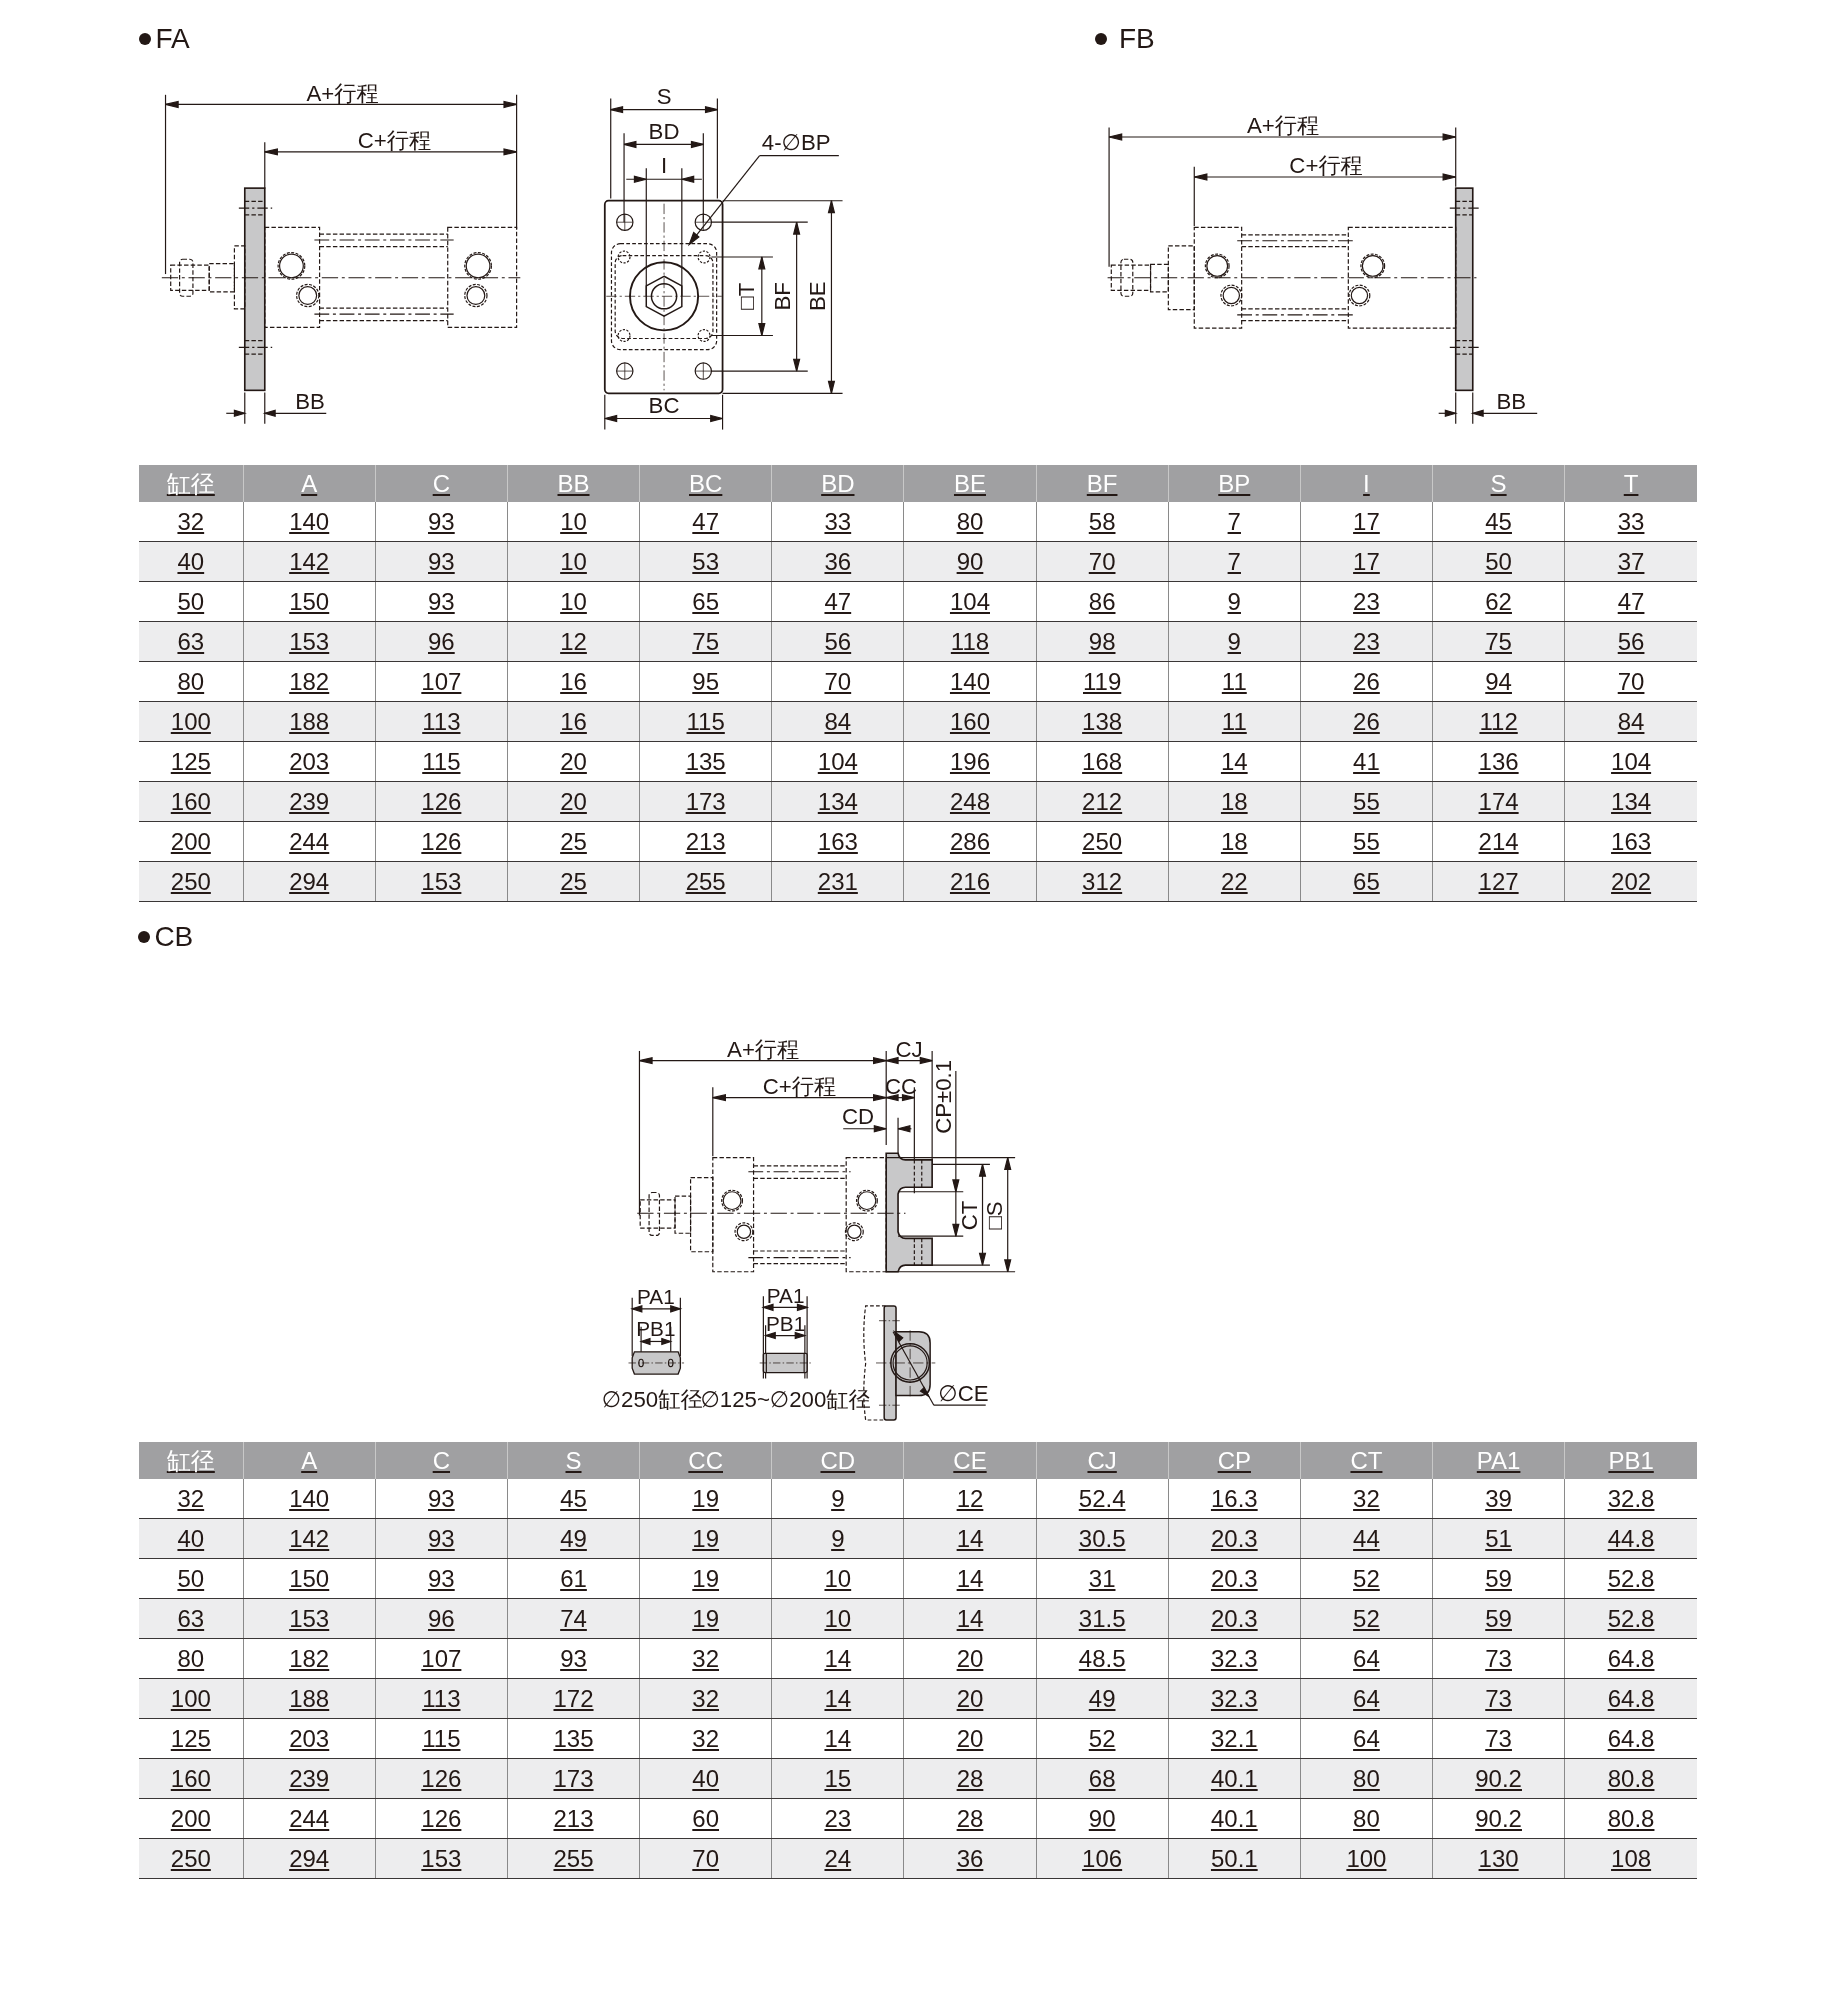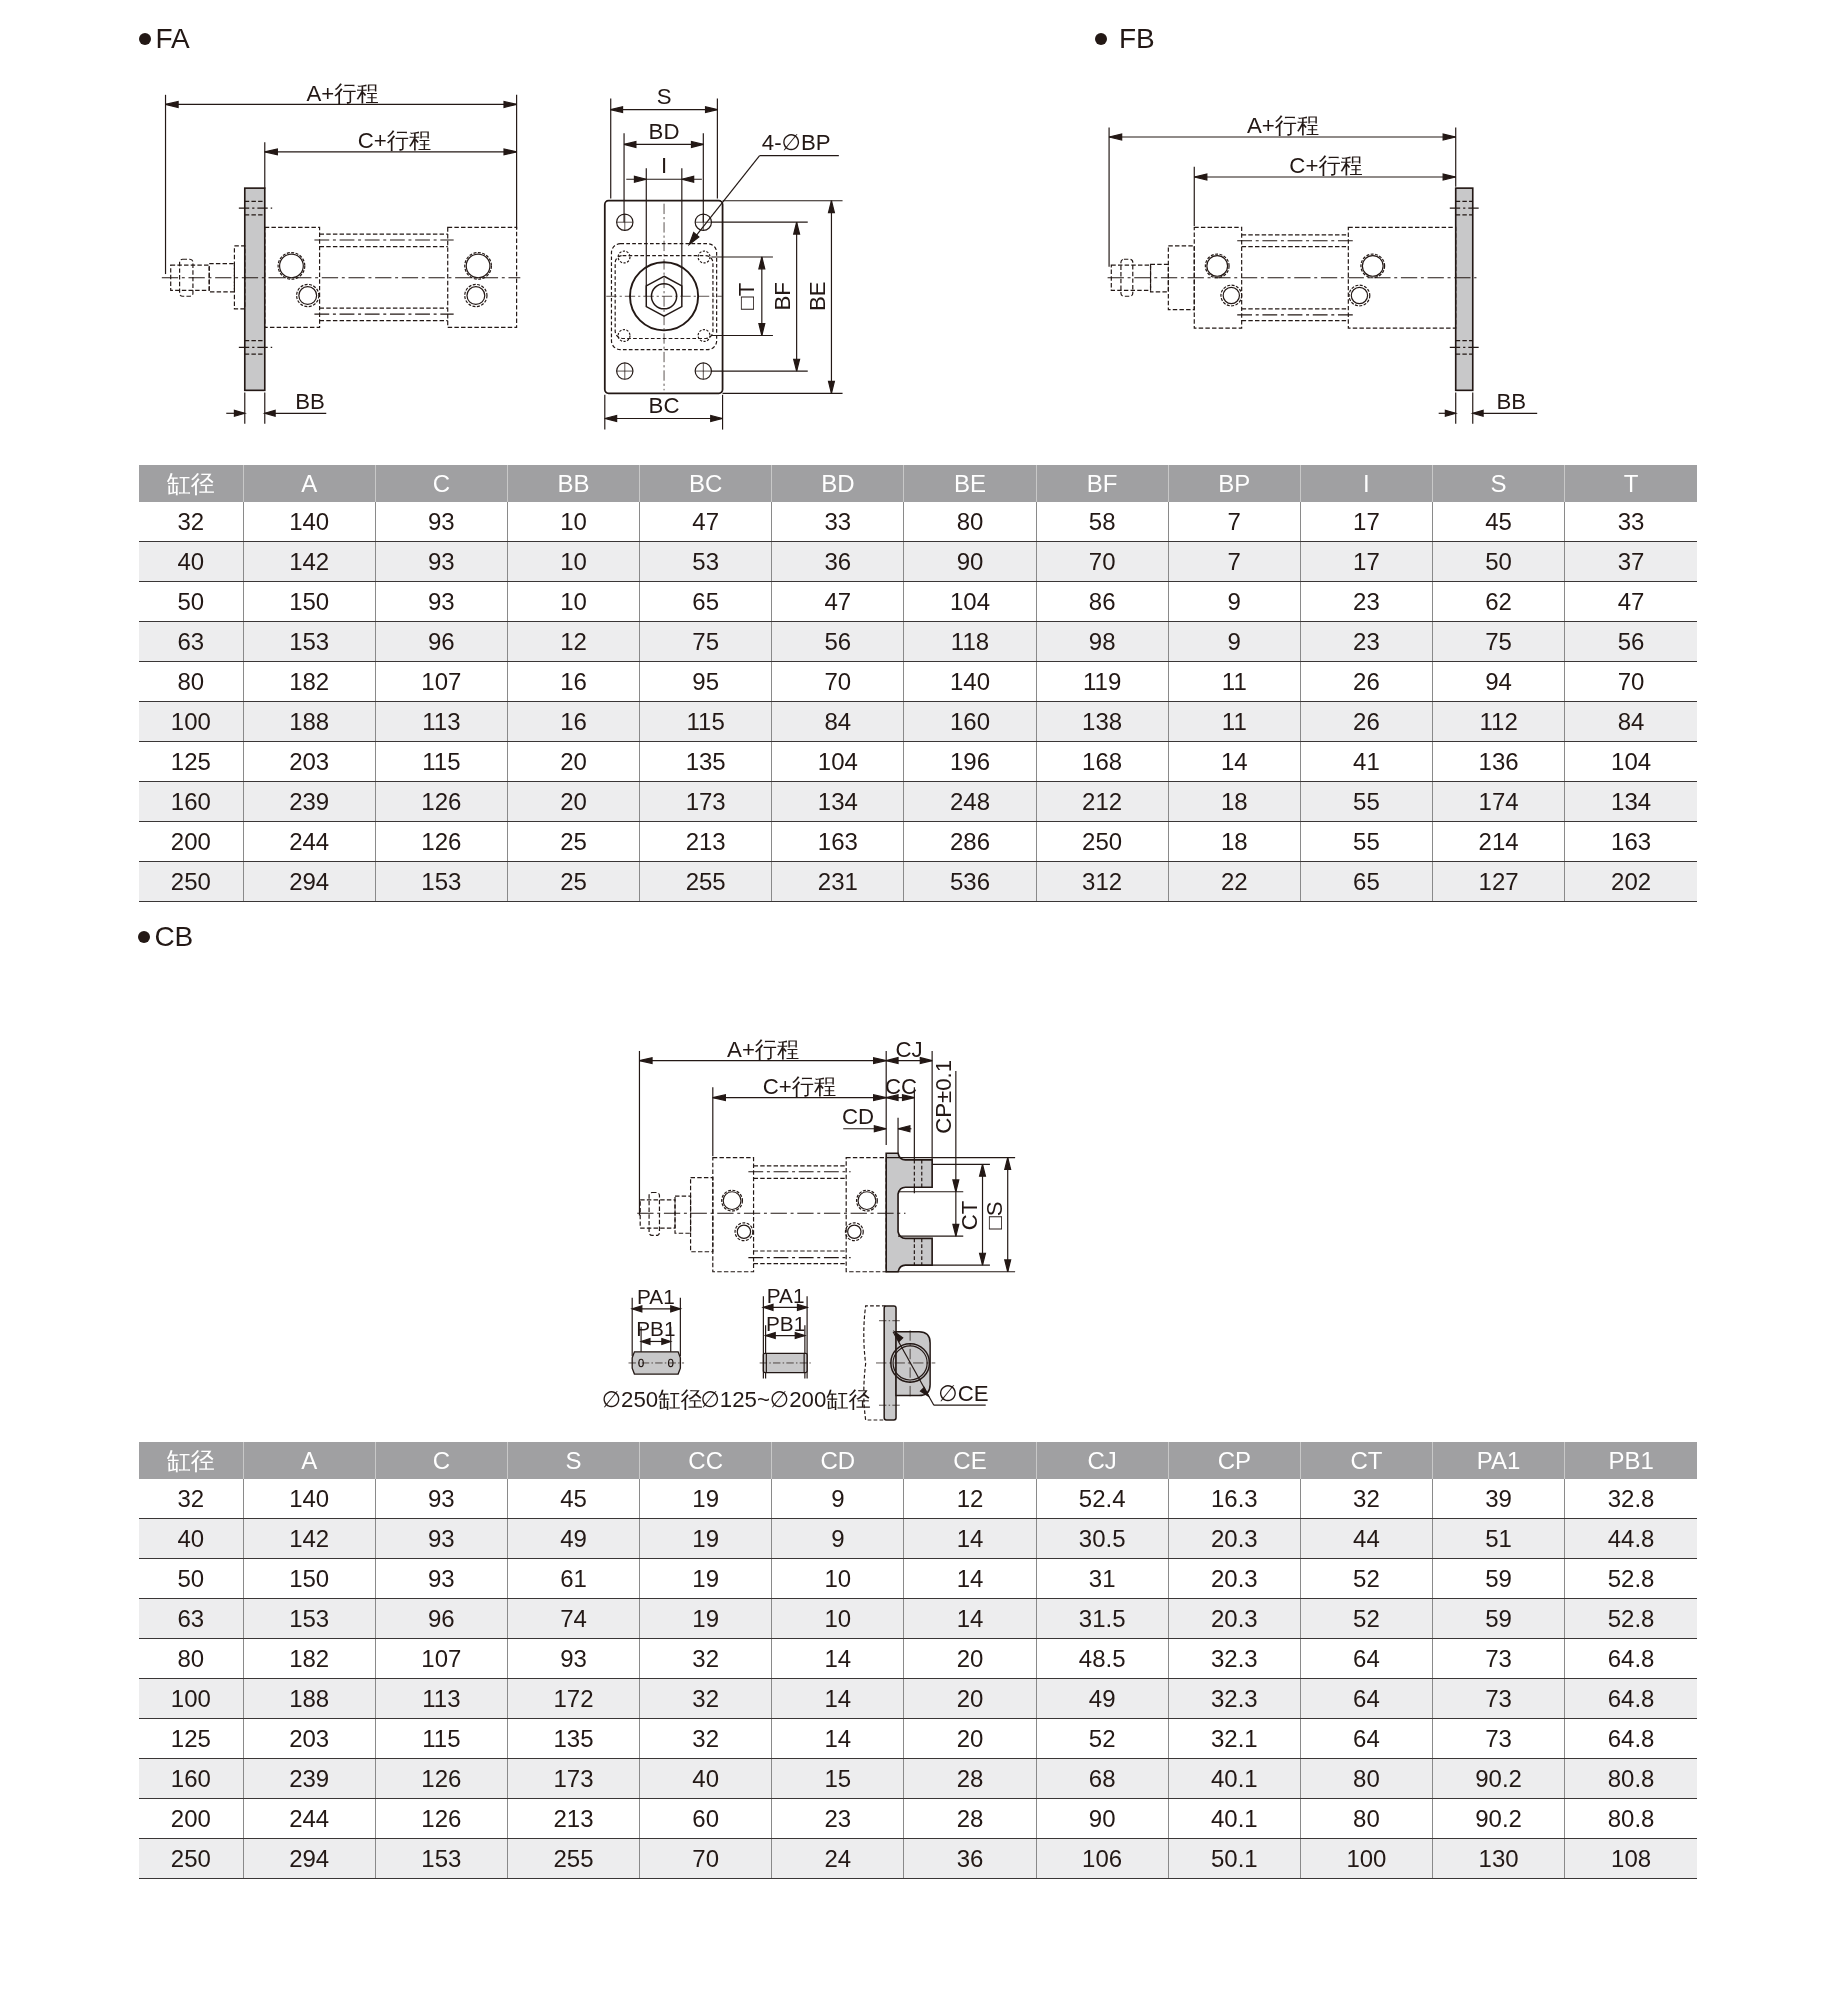--- a/index.html
+++ b/index.html
@@ -3,21 +3,21 @@
 <meta charset="utf-8">
 <style>
   html, body { margin: 0; padding: 0; background: #ffffff; }
   body { width: 1839px; height: 2015px; position: relative; overflow: hidden;
          font-family: "Liberation Sans", "DejaVu Sans", sans-serif; color: #231815; }
   .section-label { position: absolute; font-size: 28px; line-height: 1; display: flex; align-items: center; gap: 4.4px; }
   .section-label .dot { width: 12px; height: 12px; border-radius: 50%; background: #231815; display: inline-block; }
   .drawing { position: absolute; }
   .drawing svg { display: block; overflow: visible; }
   .drawing text { font-family: "Liberation Sans", "DejaVu Sans", sans-serif; fill: #231815; }
-  table.dims { position: absolute; border-collapse: collapse; table-layout: fixed; }
+  table.dims { position: absolute; border-collapse: collapse; table-layout: fixed; text-decoration: underline; }
   table.dims th { background: #a0a0a2; color: #ffffff; font-weight: normal; font-size: 24px;
                   height: 37px; padding: 0; text-align: center; border-left: 0.7px solid #c8c8c8; }
   table.dims th:first-child { border-left: none; }
   table.dims td { font-size: 24px; height: 39px; padding: 0; text-align: center; color: #231815;
                   border-left: 0.7px solid #8a8a8a; border-bottom: 1.5px solid #3a3636; }
   table.dims td:first-child { border-left: none; }
   table.dims tr.odd td { background: #ffffff; }
   table.dims tr.even td { background: #ededee; }
   table.dims col.c0 { width: 104px; }
   table.dims col.cn { width: 132px; }
@@ -402,21 +402,21 @@
         <td>214</td>
         <td>163</td>
       </tr>
       <tr class="even">
         <td>250</td>
         <td>294</td>
         <td>153</td>
         <td>25</td>
         <td>255</td>
         <td>231</td>
-        <td>536</td>
+        <td>216</td>
         <td>312</td>
         <td>22</td>
         <td>65</td>
         <td>127</td>
         <td>202</td>
       </tr>
     </tbody>
 </table>
 
 <div class="drawing" style="left:0; top:0;">

